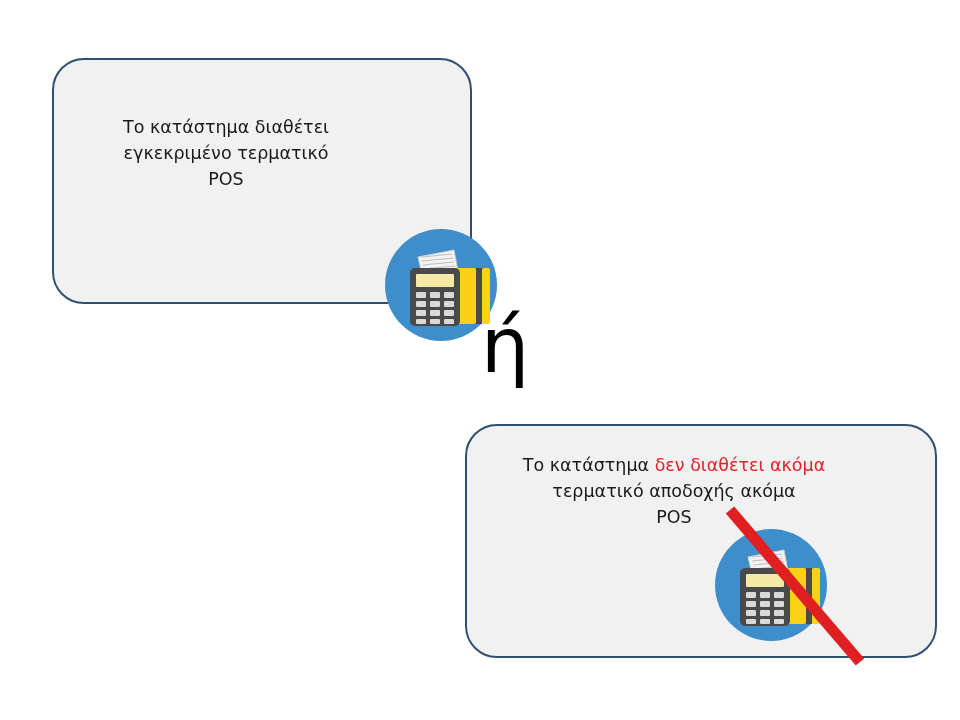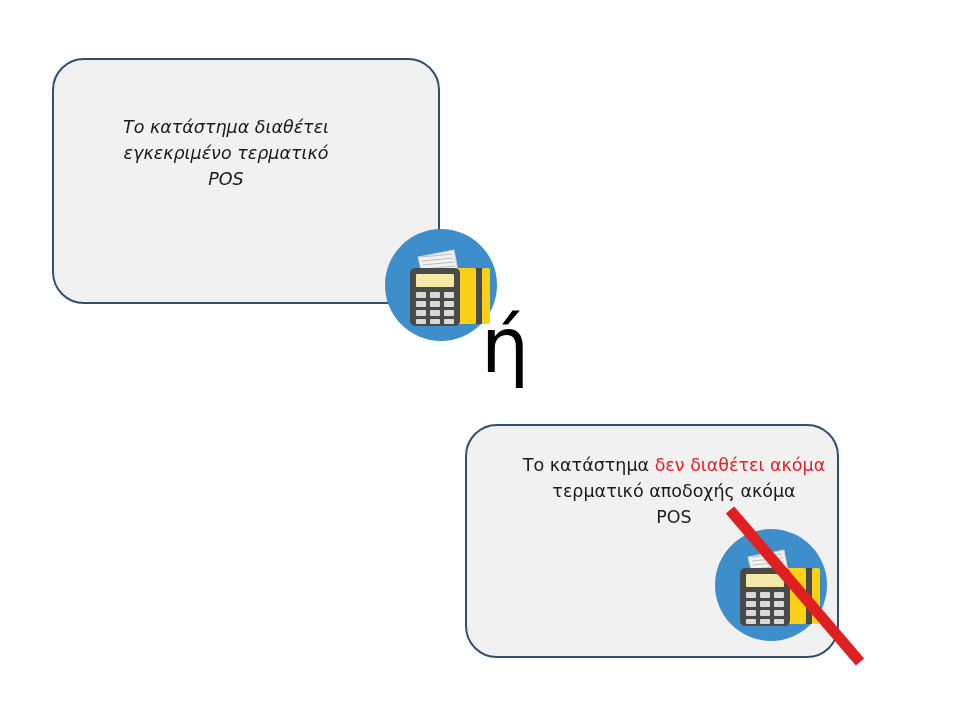--- a/index.html
+++ b/index.html
@@ -24,28 +24,27 @@
   .callout {
     position: absolute;
     background: #F1F1F1;
     border: 2px solid #31506F;
     border-radius: 32px;
     box-sizing: border-box;
   }
   #box-yes {
     left: 52px;
     top: 58px;
-    width: 388px;
+    width: 420px;
     height: 246px;
-    font-style: italic;
   }
   #box-no {
     left: 465px;
     top: 424px;
-    width: 374px;
+    width: 472px;
     height: 234px;
   }
 
   
   .callout-text {
     position: absolute;
     text-align: center;
     color: #1a1a1a;
     font-size: 17.5px;
     line-height: 26px;

